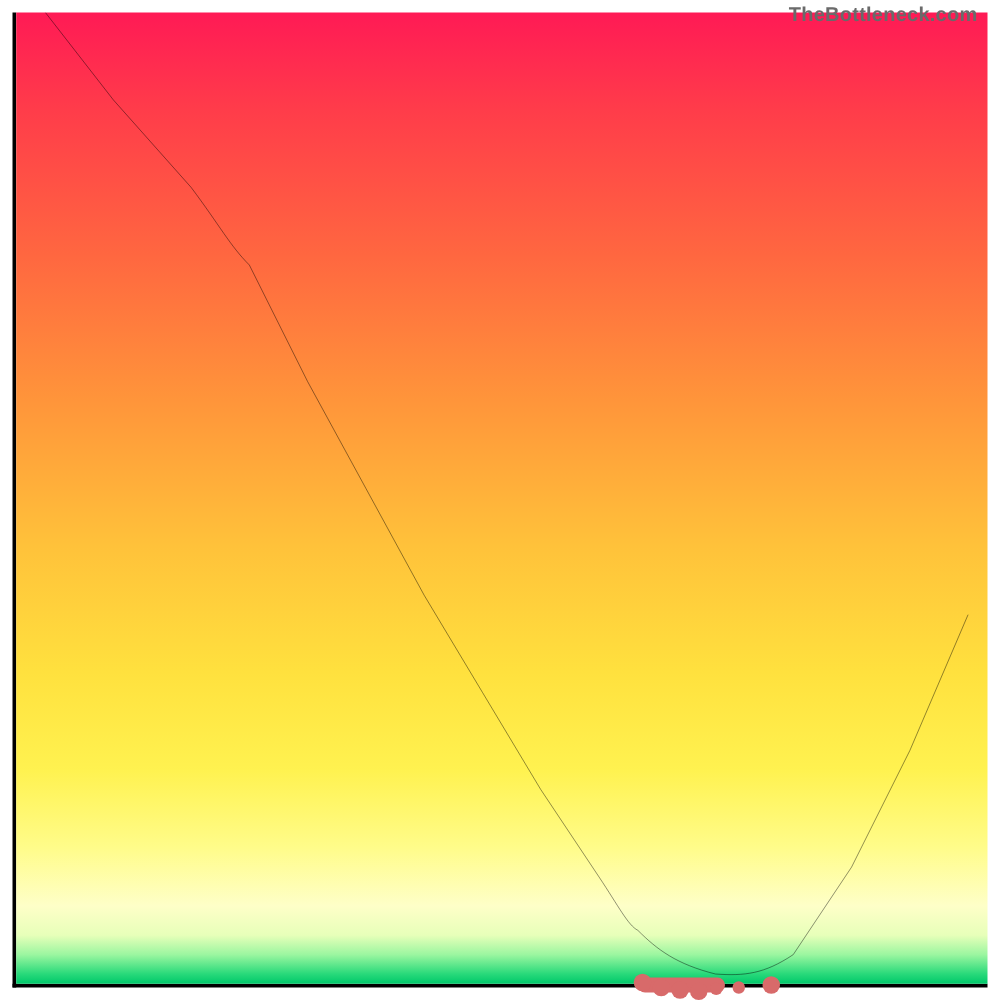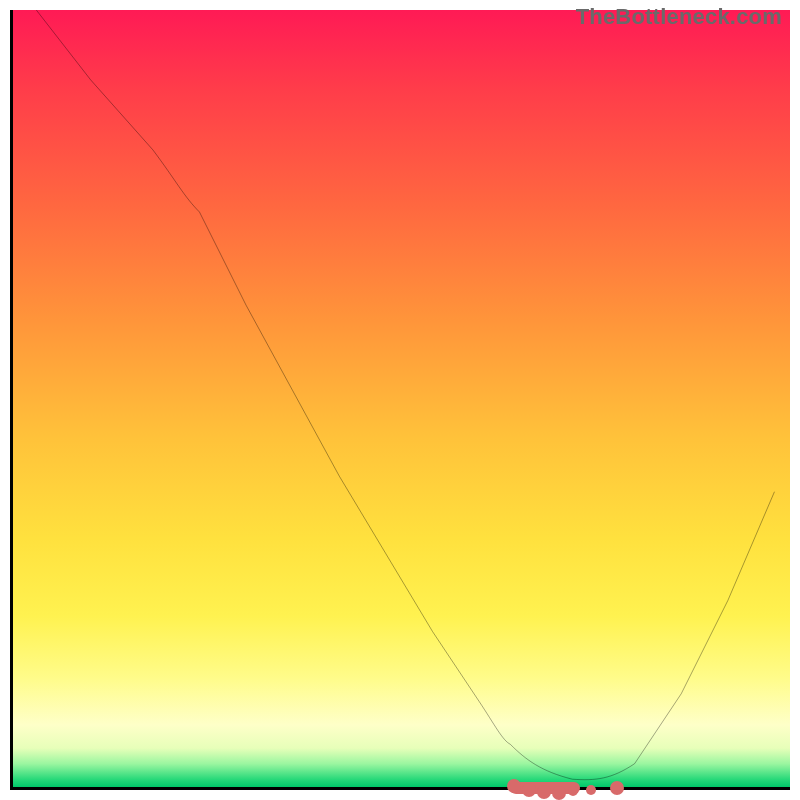--- a/index.html
+++ b/index.html
@@ -13,21 +13,21 @@
   .stage {
     position: relative;
     width: 800px;
     height: 800px;
   }
   .watermark {
     position: absolute;
     top: 4px;
     right: 18px;
     color: #6a6a6a;
-    font-size: 22px;
+    font-size: 16px;
     font-weight: 600;
     letter-spacing: 0.2px;
     z-index: 50;
   }
   .plot-outer {
     position: absolute;
     left: 10px;
     top: 10px;
     width: 780px;
     height: 780px;

